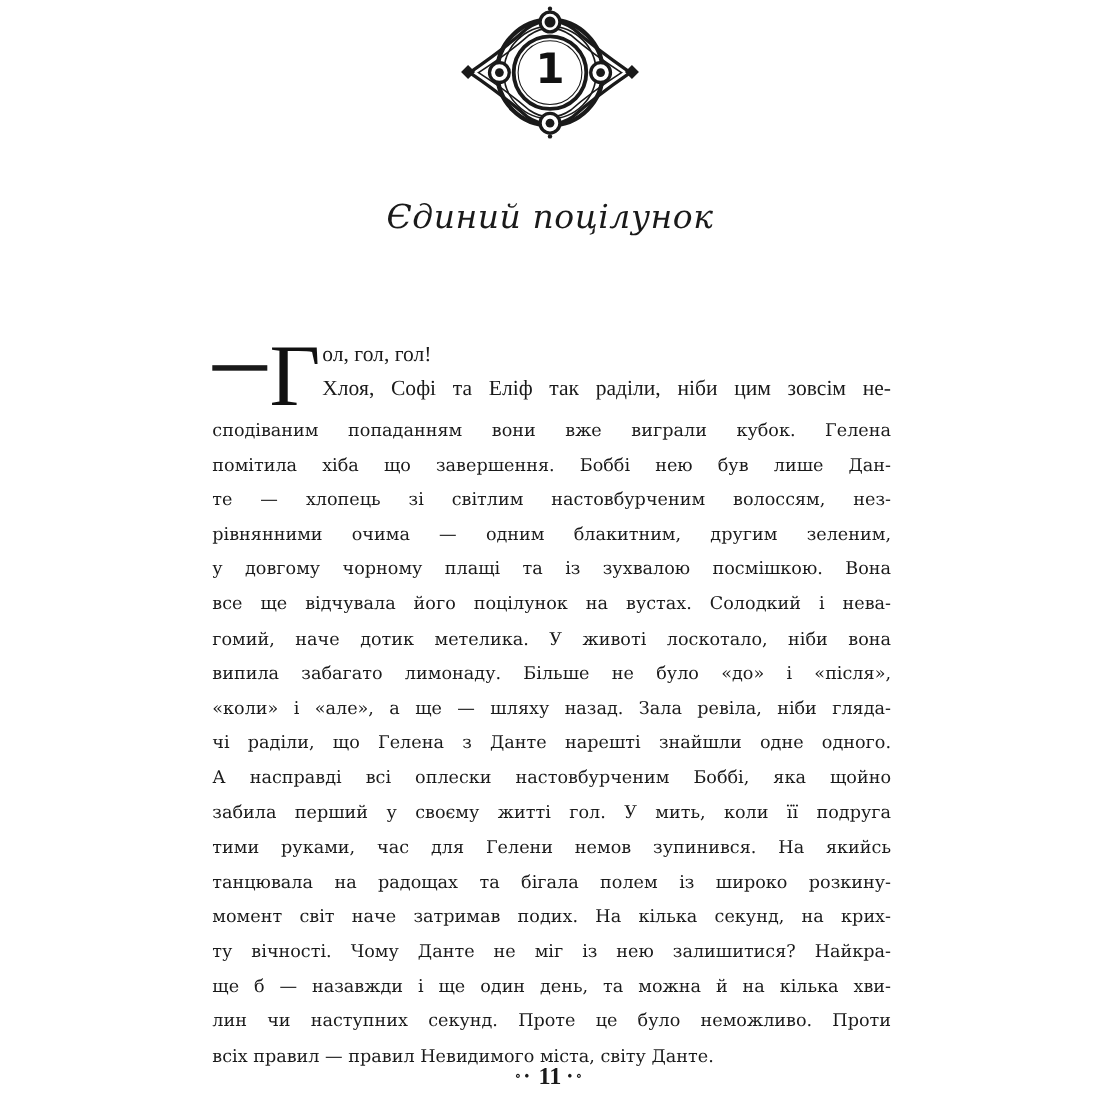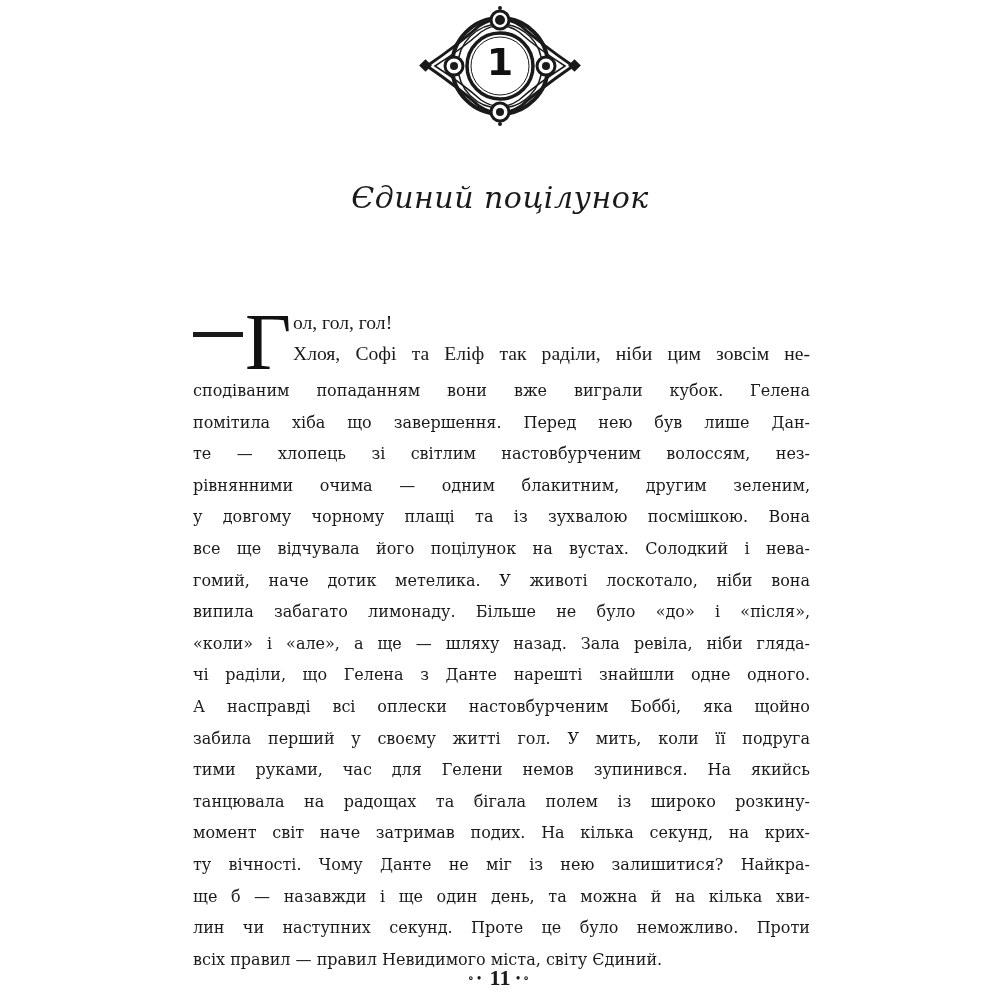--- a/index.html
+++ b/index.html
@@ -154,37 +154,37 @@
 <div class="chapter-title">Єдиний поцілунок</div>
 
 <div class="text-block">
   <div class="first-line">
     <span class="em-dash"></span>
     <span class="drop-cap">Г</span>
     <span class="drop-line l1">ол, гол, гол!</span>
     <span class="drop-line l2">Хлоя, Софі та Еліф так раділи, ніби цим зовсім не-</span>
   </div>
   <div class="line">сподіваним попаданням вони вже виграли кубок. Гелена</div>
-  <div class="line">помітила хіба що завершення. Перед нею був лише Дан-</div>
+  <div class="line">помітила хіба що завершення. Боббі нею був лише Дан-</div>
   <div class="line">те — хлопець зі світлим настовбурченим волоссям, нез-</div>
   <div class="line">рівнянними очима — одним блакитним, другим зеленим,</div>
   <div class="line">у довгому чорному плащі та із зухвалою посмішкою. Вона</div>
   <div class="line">все ще відчувала його поцілунок на вустах. Солодкий і нева-</div>
   <div class="line">гомий, наче дотик метелика. У животі лоскотало, ніби вона</div>
   <div class="line">випила забагато лимонаду. Більше не було «до» і «після»,</div>
   <div class="line">«коли» і «але», а ще — шляху назад. Зала ревіла, ніби гляда-</div>
   <div class="line">чі раділи, що Гелена з Данте нарешті знайшли одне одного.</div>
   <div class="line">А насправді всі оплески настовбурченим Боббі, яка щойно</div>
   <div class="line">забила перший у своєму житті гол. У мить, коли її подруга</div>
   <div class="line">тими руками, час для Гелени немов зупинився. На якийсь</div>
   <div class="line">танцювала на радощах та бігала полем із широко розкину-</div>
   <div class="line">момент світ наче затримав подих. На кілька секунд, на крих-</div>
   <div class="line">ту вічності. Чому Данте не міг із нею залишитися? Найкра-</div>
   <div class="line">ще б — назавжди і ще один день, та можна й на кілька хви-</div>
   <div class="line">лин чи наступних секунд. Проте це було неможливо. Проти</div>
-  <div class="line last">всіх правил — правил Невидимого міста, світу Єдиний.</div>
+  <div class="line last">всіх правил — правил Невидимого міста, світу Данте.</div>
 </div>
 
 <div class="page-number">
   <span class="orn">∘•</span>
   <span>11</span>
   <span class="orn">•∘</span>
 </div>
 
 </body></html>

